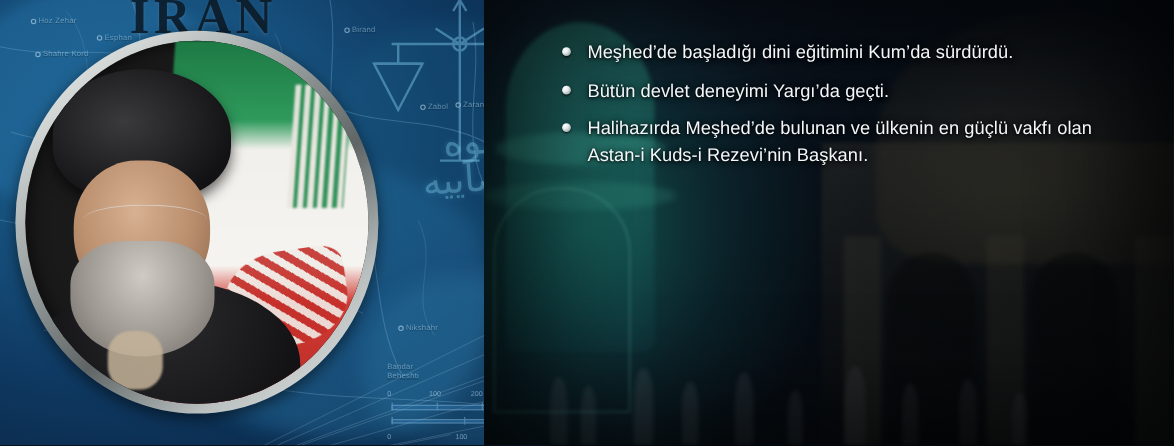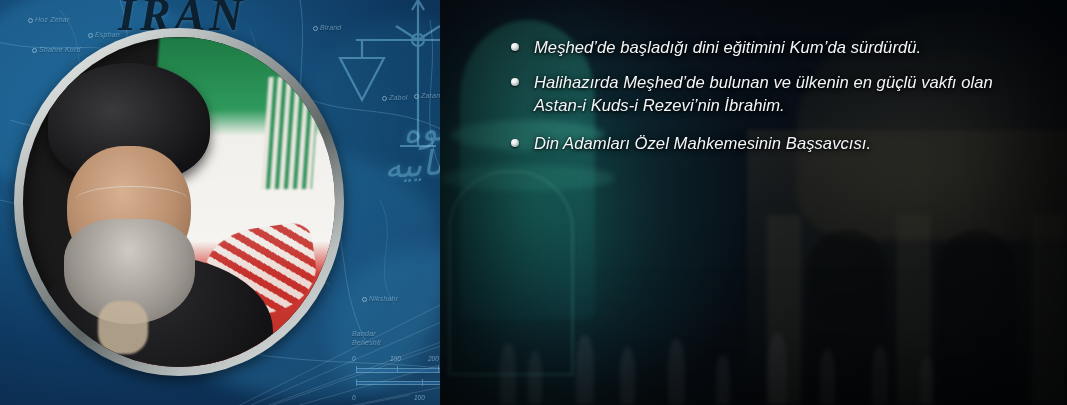--- a/index.html
+++ b/index.html
@@ -1,20 +1,19 @@
 <!DOCTYPE html>
 <html><head>
 <meta charset="utf-8">
 <style>
   html,body{margin:0;padding:0;background:#000;}
   #stage{
     position:relative;width:1067px;height:405px;overflow:hidden;
     font-family:"Liberation Sans","DejaVu Sans",sans-serif;
     background:#0a1422;
-    font-style:italic;
   }
 
   
   .map-panel{
     position:absolute;left:0;top:0;width:500px;height:405px;overflow:hidden;
     background:
       radial-gradient(ellipse 420px 320px at 120px 120px, #1d5f8f 0%, #17527f 38%, #0f3a63 70%, #0b2b4c 100%),
       linear-gradient(160deg,#1a5c8c 0%,#144a78 45%,#0c3055 100%);
   }
   
@@ -316,18 +315,18 @@
       <i style="left:340px;width:15px;height:56px"></i>
       <i style="left:392px;width:16px;height:60px"></i>
       <i style="left:440px;width:14px;height:48px"></i>
     </div>
     <div class="pp-shade"></div>
     <div class="pp-vign"></div>
   </div>
 
   <div class="bullets">
     <div class="bullet">Meşhed’de başladığı dini eğitimini Kum’da sürdürdü.</div>
+    <div class="bullet">Bütün devlet deneyimi Yargı’da geçti.</div>
     <div class="bullet b-multi">Halihazırda Meşhed’de bulunan ve ülkenin en güçlü vakfı olan
-Astan-i Kuds-i Rezevi’nin İbrahim.</div>
-    <div class="bullet">Din Adamları Özel Mahkemesinin Başsavcısı.</div>
+Astan-i Kuds-i Rezevi’nin Başkanı.</div>
   </div>
 
 </div>
 
 </body></html>

